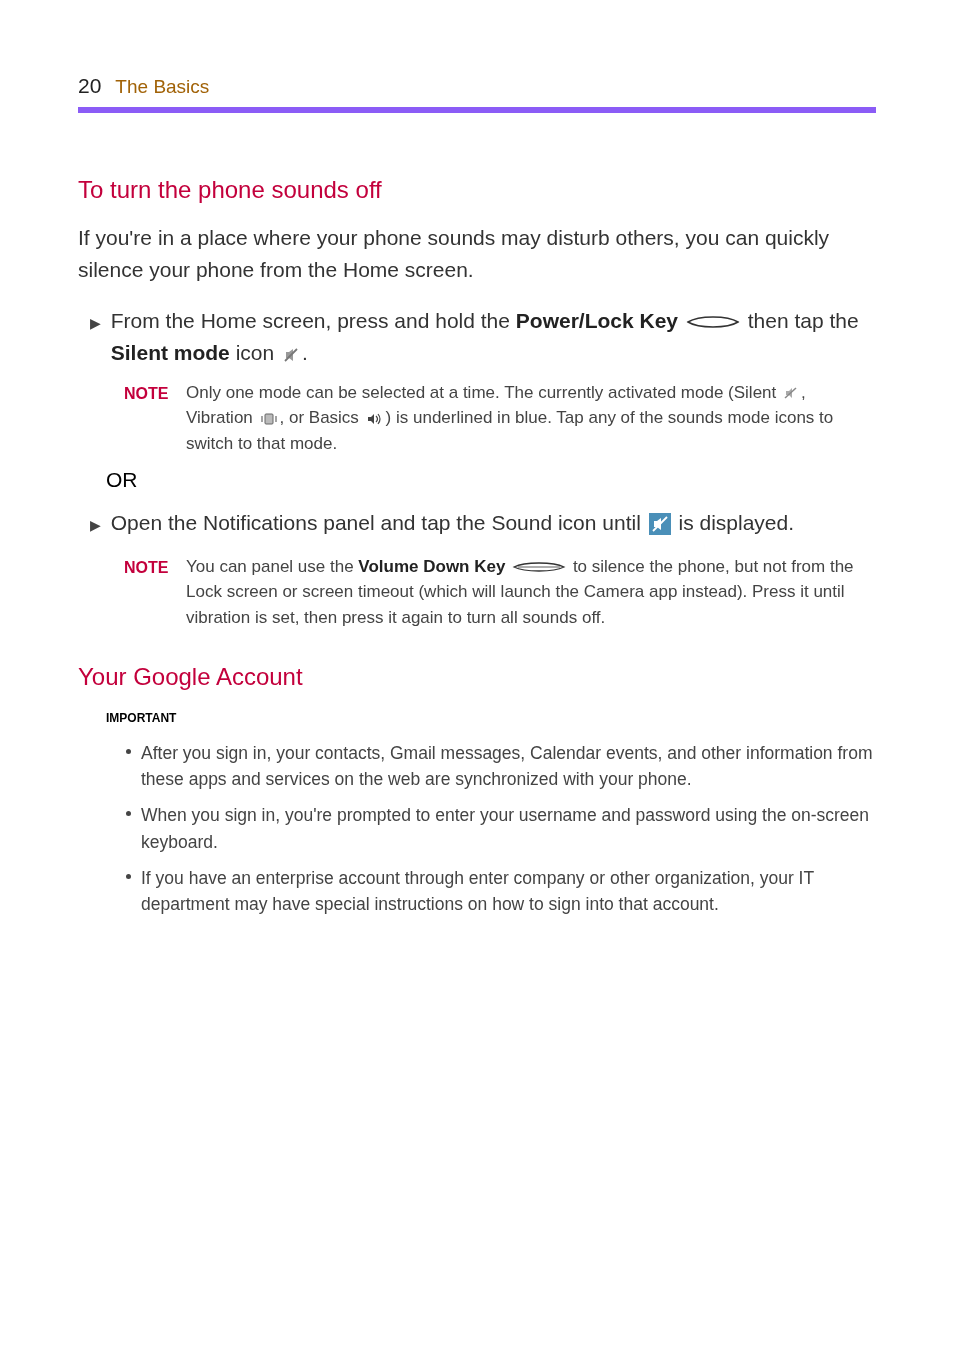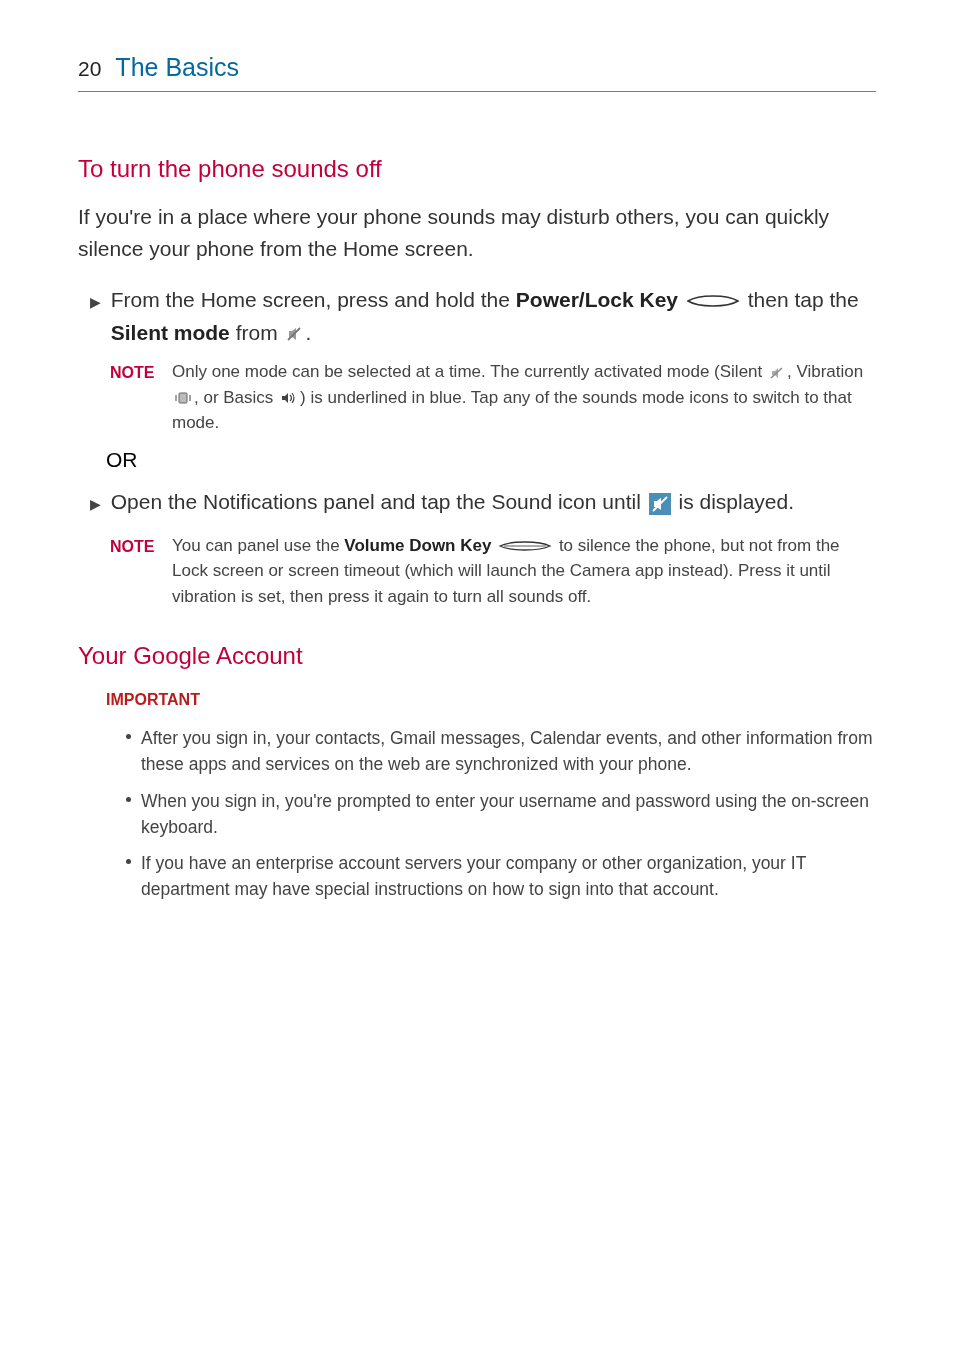--- a/index.html
+++ b/index.html
@@ -9,34 +9,35 @@
       background: #fff;
       font-family: Arial, Helvetica, sans-serif;
       color: #3a3a3a;
       padding: 48px 78px 0 78px;
       font-size: 19px;
       line-height: 1.55;
     }
     .header {
       display: flex;
       align-items: baseline;
-      border-bottom: 1px solid #8b5cf6;
+      border-bottom: 6px solid #8b5cf6;
       padding-bottom: 4px;
       margin-bottom: 58px;
     }
     .page-num {
       font-size: 21px;
       color: #222;
       margin-right: 14px;
       font-weight: 400;
     }
     .chapter {
-      font-size: 25px;
-      color: #0369a1;
-      font-weight: 400;
+      font-size: 19px;
+      color: #a16207;
+      font-weight: 400;
+      margin-top: 24px;
     }
     .h2 {
       color: #c3003c;
       font-size: 24px;
       font-weight: 400;
       margin-bottom: 14px;
     }
     .body-p {
       font-size: 21px;
       color: #333;
@@ -61,21 +62,21 @@
       line-height: 1.55;
     }
     .bold { font-weight: 700; color:#222; }
     .inline-icon {
       display: inline-block;
       vertical-align: middle;
       margin: 0 2px;
     }
     .note-row {
       display: flex;
-      margin-left: 32px;
+      margin-left: 46px;
       margin-top: 10px;
       margin-bottom: 8px;
     }
     .note-label {
       color: #c3003c;
       font-weight: 700;
       font-size: 16px;
       width: 62px;
       flex-shrink: 0;
       padding-top: 2px;
@@ -87,23 +88,23 @@
     }
     .or {
       color: #000000;
       font-size: 21px;
       font-weight: 400;
       margin-left: 28px;
       margin-top: 4px;
       margin-bottom: 10px;
     }
     .important-label {
-      color: #b91c1c;
+      color: #000000;
       font-weight: 700;
-      font-size: 16px;
+      font-size: 12px;
       margin-left: 28px;
       margin-bottom: 12px;
     }
     .imp-item {
       display: flex;
       margin-left: 48px;
       margin-bottom: 10px;
     }
     .dot {
       width: 5px;
@@ -133,21 +134,21 @@
 
 <p class="body-p">If you're in a place where your phone sounds may disturb others, you can quickly silence your phone from the Home screen.</p>
 
 <div class="step">
   <span class="arrow">▶</span>
   <span class="step-text">
     <span>From the Home screen, press and hold the </span><span class="bold">Power/Lock Key</span>
     <svg class="inline-icon" width="54" height="14" viewBox="0 0 54 14">
         <path d="M2 7 Q 10 2 27 2 Q 44 2 52 7 Q 44 12 27 12 Q 10 12 2 7 Z" fill="none" stroke="#333" stroke-width="1.5"></path>
       </svg>
-    <span> then tap the </span><span class="bold">Silent mode</span><span> from </span>
+    <span> then tap the </span><span class="bold">Silent mode</span><span> icon </span>
     <svg class="inline-icon" width="18" height="18" viewBox="0 0 18 18">
         <path d="M4 6 L7 6 L11 3 L11 15 L7 12 L4 12 Z" fill="#999"></path>
         <line x1="3" y1="15" x2="15" y2="3" stroke="#777" stroke-width="1.8"></line>
       </svg><span>.</span>
   </span>
 </div>
 
 <div class="note-row">
   <span class="note-label">NOTE</span>
   <span class="note-text">
@@ -202,15 +203,15 @@
   <div class="imp-item">
       <span class="dot"></span>
       <span class="imp-text">After you sign in, your contacts, Gmail messages, Calendar events, and other information from these apps and services on the web are synchronized with your phone.</span>
     </div>
   <div class="imp-item">
       <span class="dot"></span>
       <span class="imp-text">When you sign in, you're prompted to enter your username and password using the on-screen keyboard.</span>
     </div>
   <div class="imp-item">
       <span class="dot"></span>
-      <span class="imp-text">If you have an enterprise account servers your company or other organization, your IT department may have special instructions on how to sign into that account.</span>
+      <span class="imp-text">If you have an enterprise account through enter company or other organization, your IT department may have special instructions on how to sign into that account.</span>
     </div>
 </div>
 
 </body></html>

